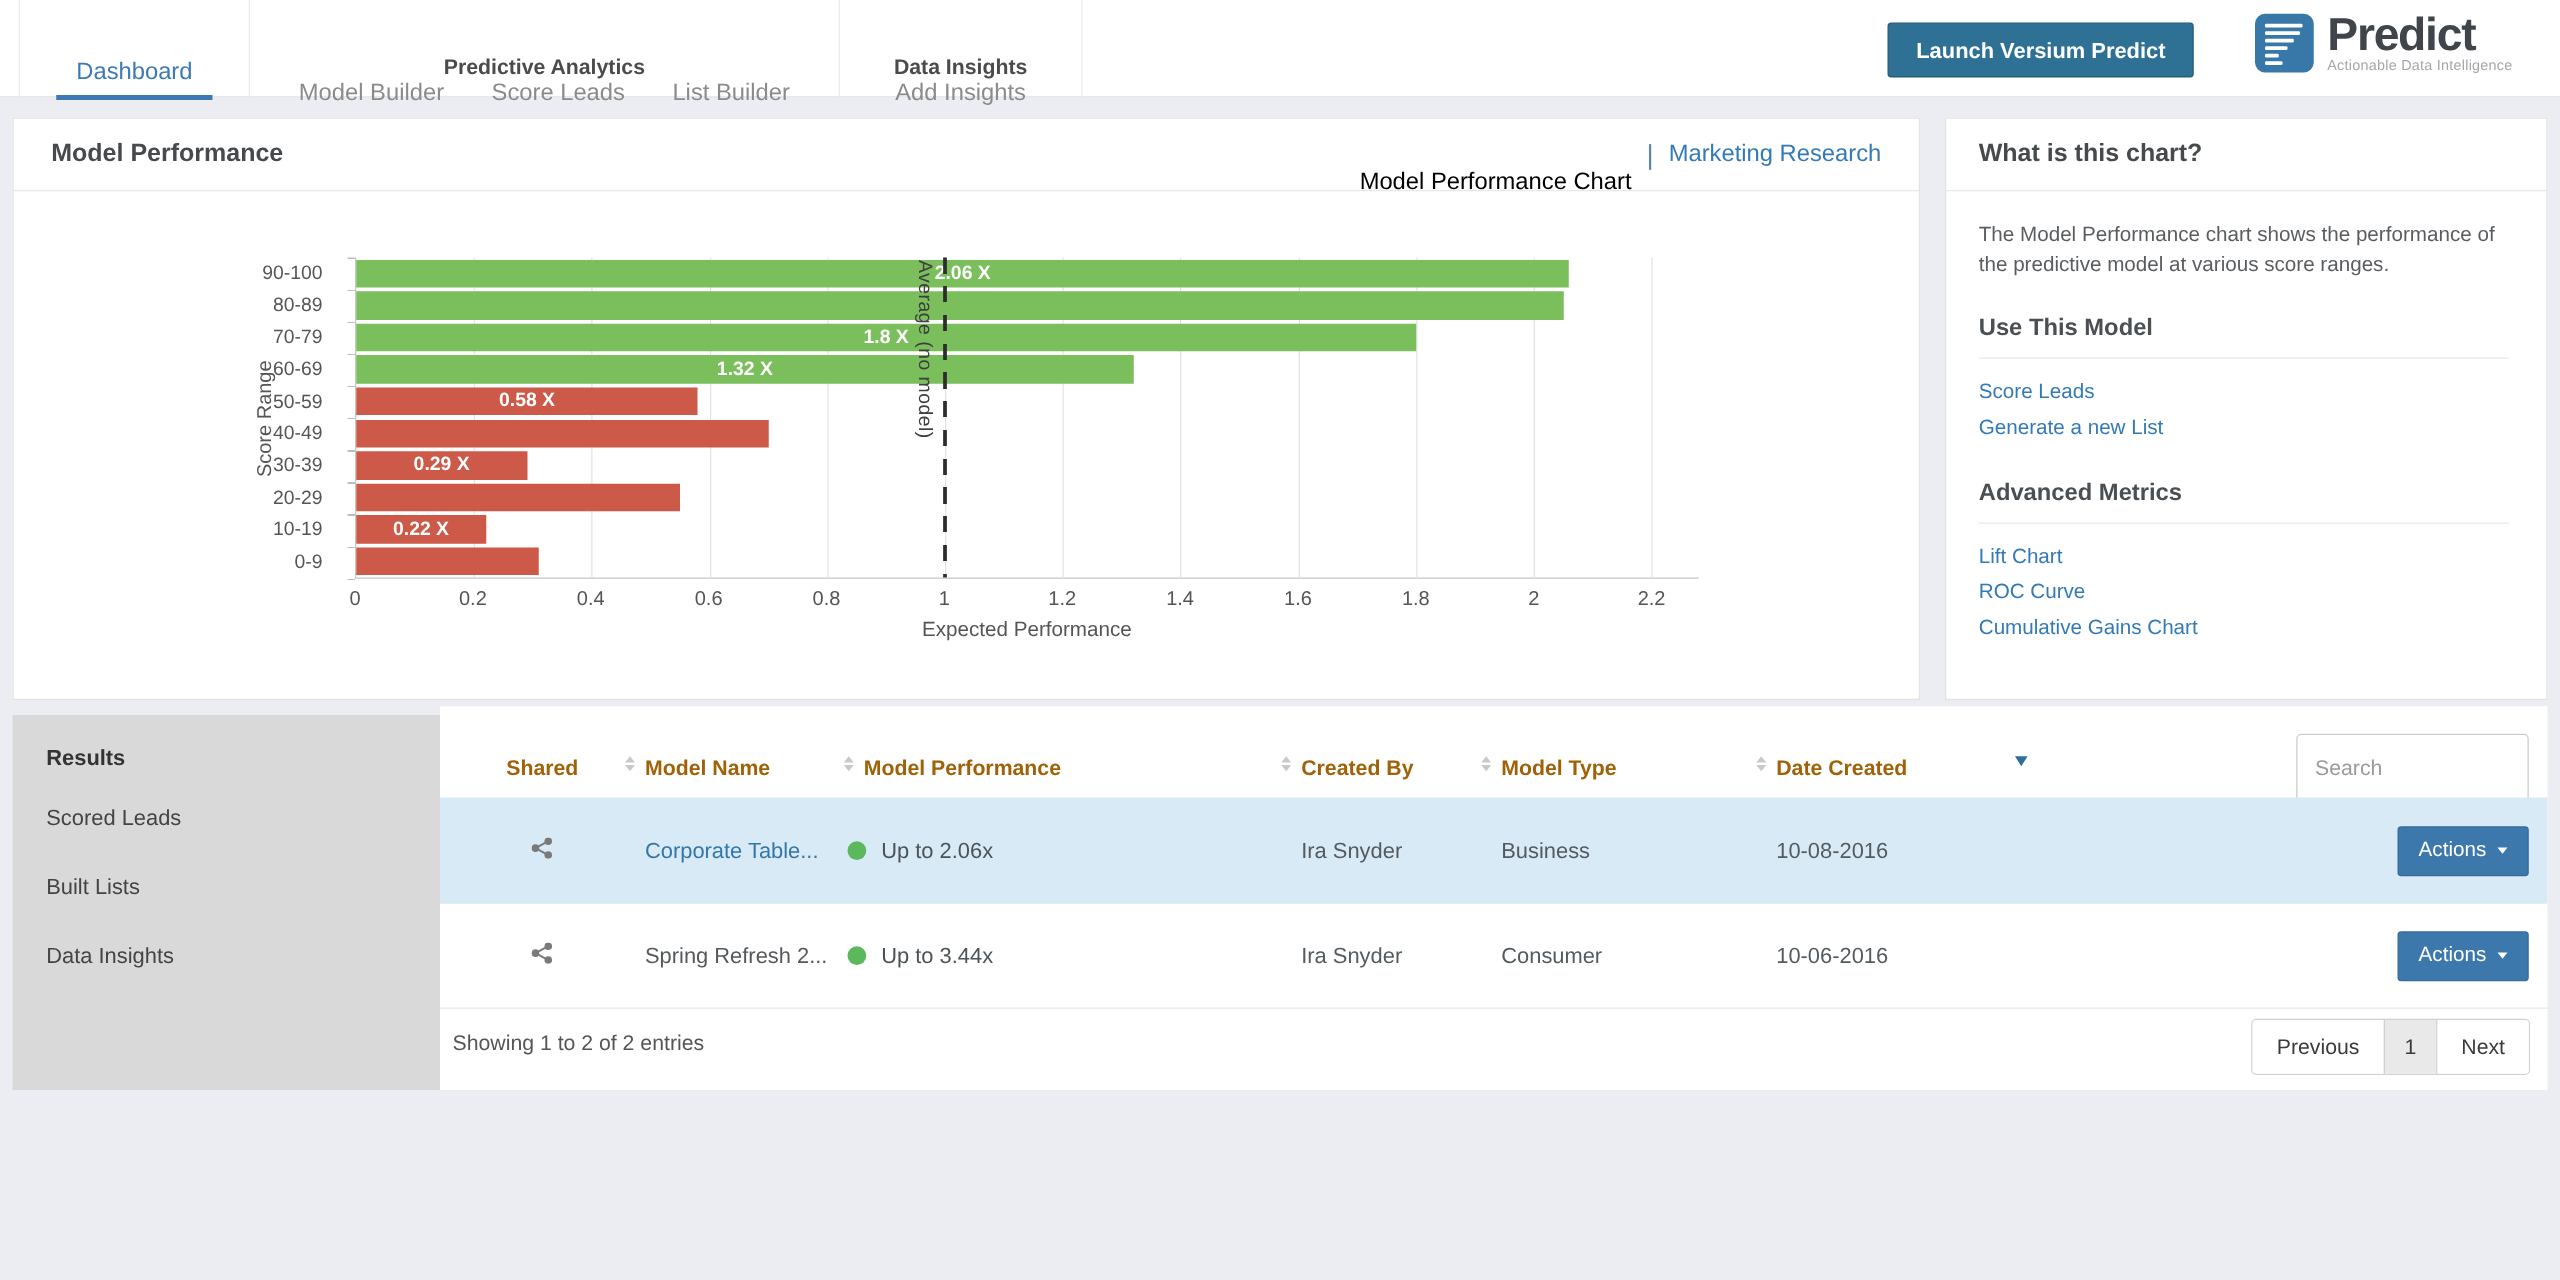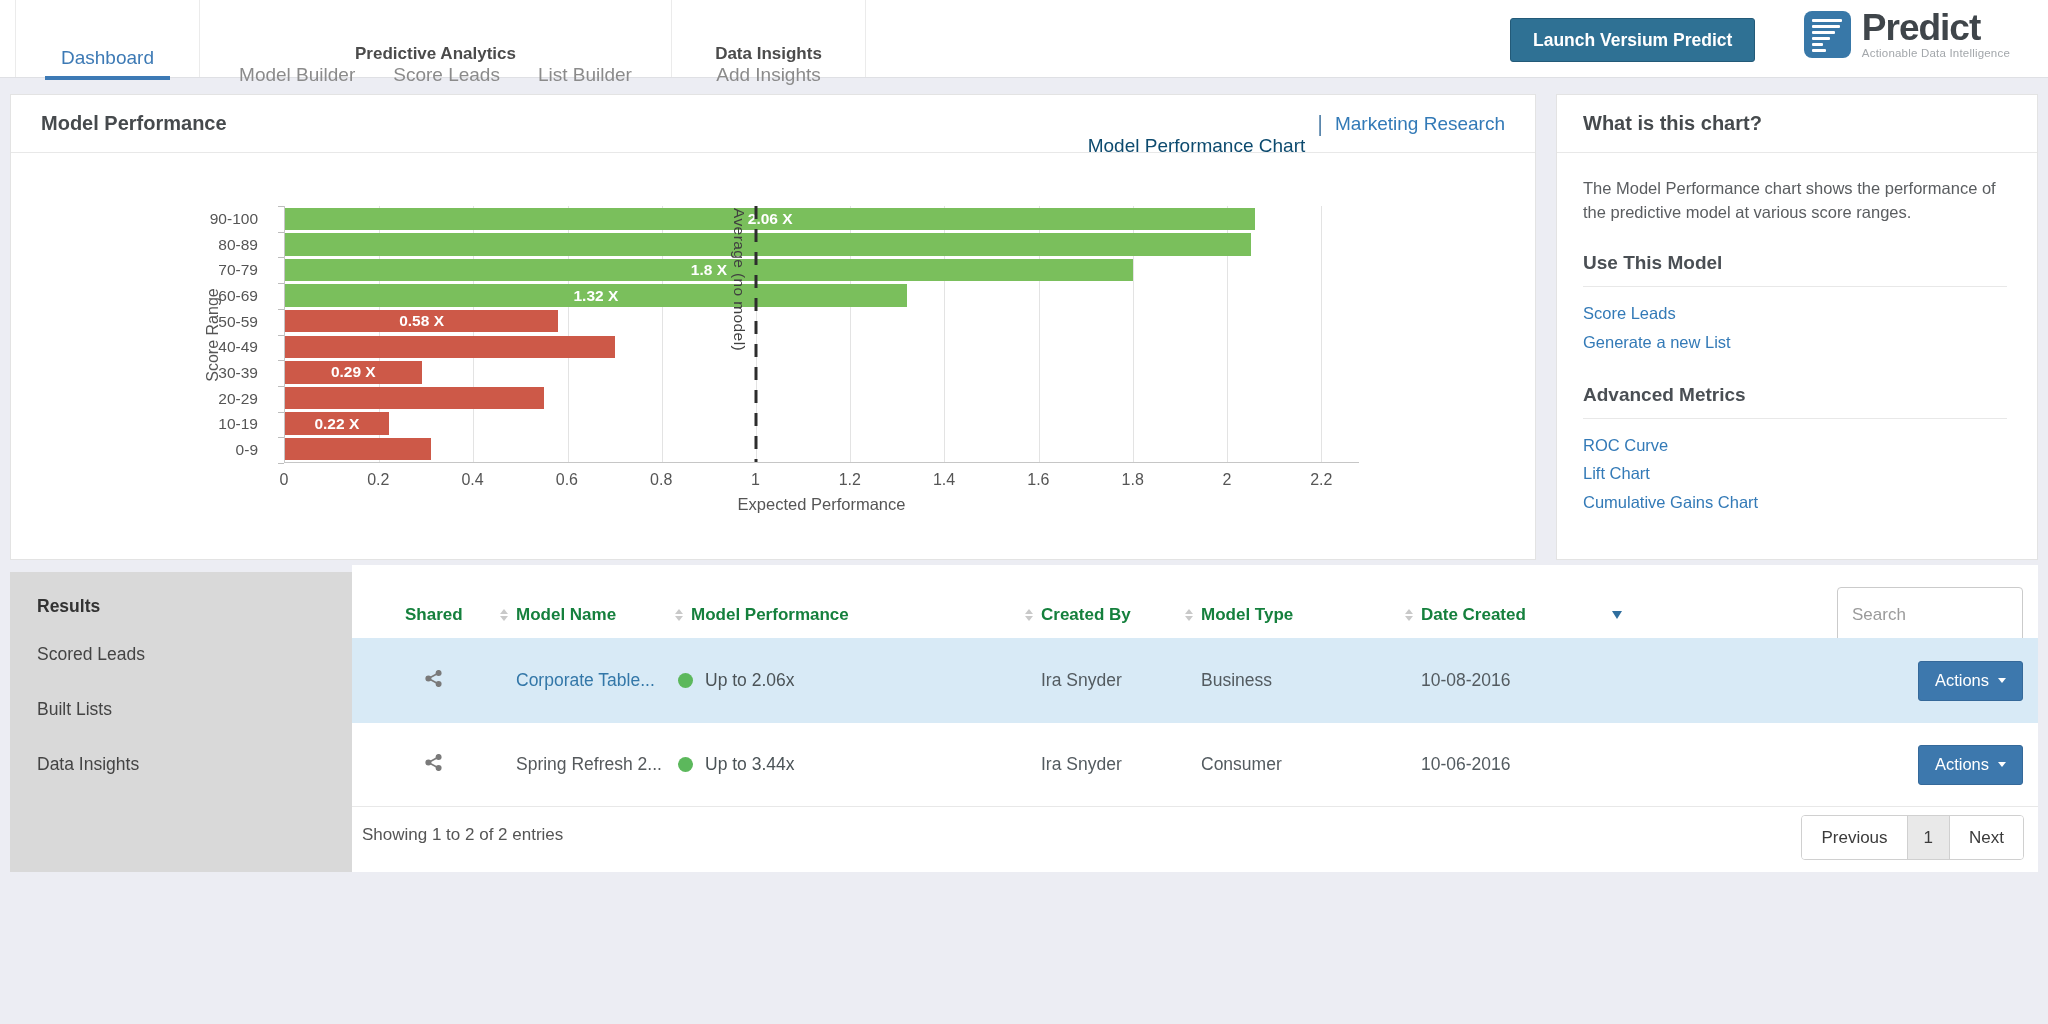--- a/index.html
+++ b/index.html
@@ -27,21 +27,21 @@
   .brand-icon{width:47px;height:47px;background:#3878a8;border-radius:8px;padding:8px 0 0 8px;}
   .brand-icon i{display:block;height:3px;background:#fff;border-radius:1px;margin-bottom:3px;}
   .brand-text .brand-name{font-size:37px;font-weight:700;color:#3f454a;line-height:1;letter-spacing:-1px;}
   .brand-text .brand-tag{font-size:11.5px;color:#a3a7ab;margin-top:1px;letter-spacing:.2px;}
   
   .card{position:absolute;background:#fff;border:1px solid #e3e3e3;}
   .card-head{height:58px;border-bottom:1px solid #e8e8e8;display:flex;align-items:center;padding:0 30px;}
   .card-title{font-size:20px;font-weight:700;color:#464a4d;}
   #chart-card{left:10px;top:94px;width:1526px;height:466px;}
   #chart-card .head-right{margin-left:auto;display:flex;align-items:center;gap:12px;font-size:19px;}
-  .head-right .hr-label{color:#0c4a6e;margin-top:44px;}
+  .head-right .hr-label{color:#000000;margin-top:44px;}
   .head-right .hr-pipe{color:#5b87ad;font-size:22px;font-weight:300;}
   .head-right a{color:#337ab7;text-decoration:none;cursor:pointer;}
   
   #plot{position:absolute;left:273px;top:111px;width:1075px;height:257px;border-left:1px solid #c6c6c6;border-bottom:1px solid #c6c6c6;display:flex;flex-direction:column;}
   .gridline{position:absolute;top:0;bottom:0;width:1px;background:#e3e3e3;z-index:0;}
   .crow{flex:1;display:flex;align-items:center;position:relative;z-index:2;}
   .bar{height:88%;position:relative;}
   .bar.green{background:#7abf5c;}
   .bar.red{background:#cd5948;}
   .bar-label{position:absolute;left:0;right:0;top:50%;transform:translateY(-50%);text-align:center;color:#fff;font-weight:700;font-size:15.5px;white-space:nowrap;}
@@ -66,21 +66,21 @@
   #side-card{position:absolute;left:10px;top:572px;width:342px;height:300px;background:#d9d9d9;}
   #side-title{margin:24px 0 10px 27px;font-size:17.5px;font-weight:700;color:#333;}
   .side-item{height:55px;line-height:55px;padding-left:27px;font-size:17.5px;color:#444;cursor:pointer;}
   .side-item.active{background:#3d78ad;color:#fff;font-weight:600;height:58px;line-height:58px;margin:0 15px 0 13px;padding-left:14px;border-radius:2px;}
   
   #table-panel{position:absolute;left:352px;top:565px;width:1686px;height:307px;background:#fff;}
   #search{position:absolute;right:15px;top:22px;width:186px;height:55px;border:1px solid #cbcbcb;border-radius:4px;padding:0 14px;font-size:17px;color:#555;font-family:inherit;outline:none;}
   #search::placeholder{color:#9b9b9b;}
   .tgrid{display:grid;grid-template-columns:95px 175px 350px 160px 220px 300px 1fr;align-items:center;padding-left:53px;}
   #thead{position:absolute;left:0;top:25px;width:1686px;height:50px;}
-  .th{display:flex;align-items:center;gap:8px;font-size:17px;font-weight:700;color:#15803d;}
+  .th{display:flex;align-items:flex-start;gap:8px;font-size:17px;font-weight:700;color:#a16207;}
   .ud{display:inline-flex;flex-direction:column;}
   .ud b{display:block;width:0;height:0;border-left:4px solid transparent;border-right:4px solid transparent;}
   .ud .up{border-bottom:5px solid #c9c9c9;margin-bottom:2px;}
   .ud .dn{border-top:5px solid #c9c9c9;}
   .desc-arrow{width:0;height:0;border-left:5px solid transparent;border-right:5px solid transparent;border-top:8px solid #2f6e9e;margin-left:78px;}
   #rows{position:absolute;left:0;top:73px;width:1686px;}
   .trow{height:85px;}
   .trow.hl{background:#d8eaf6;}
   .trow:nth-child(2){height:83px;}
   .cell{font-size:17.5px;color:#535b60;}
@@ -247,22 +247,22 @@
   </div>
   <div class="help-body">
     <p>The Model Performance chart shows the performance of the predictive model at various score ranges.</p>
     <div class="help-sec-title">Use This Model</div>
     <div class="help-links">
       <a>Score Leads</a>
       <a>Generate a new List</a>
     </div>
     <div class="help-sec-title">Advanced Metrics</div>
     <div class="help-links">
+      <a>Lift Chart</a>
       <a>ROC Curve</a>
-      <a>Lift Chart</a>
       <a>Cumulative Gains Chart</a>
     </div>
   </div>
 </div>
 
 <div id="side-card">
   <div id="side-title">Results</div>
   <div id="side-items">
       <div class="side-item">Scored Leads</div>
       <div class="side-item">Built Lists</div>

